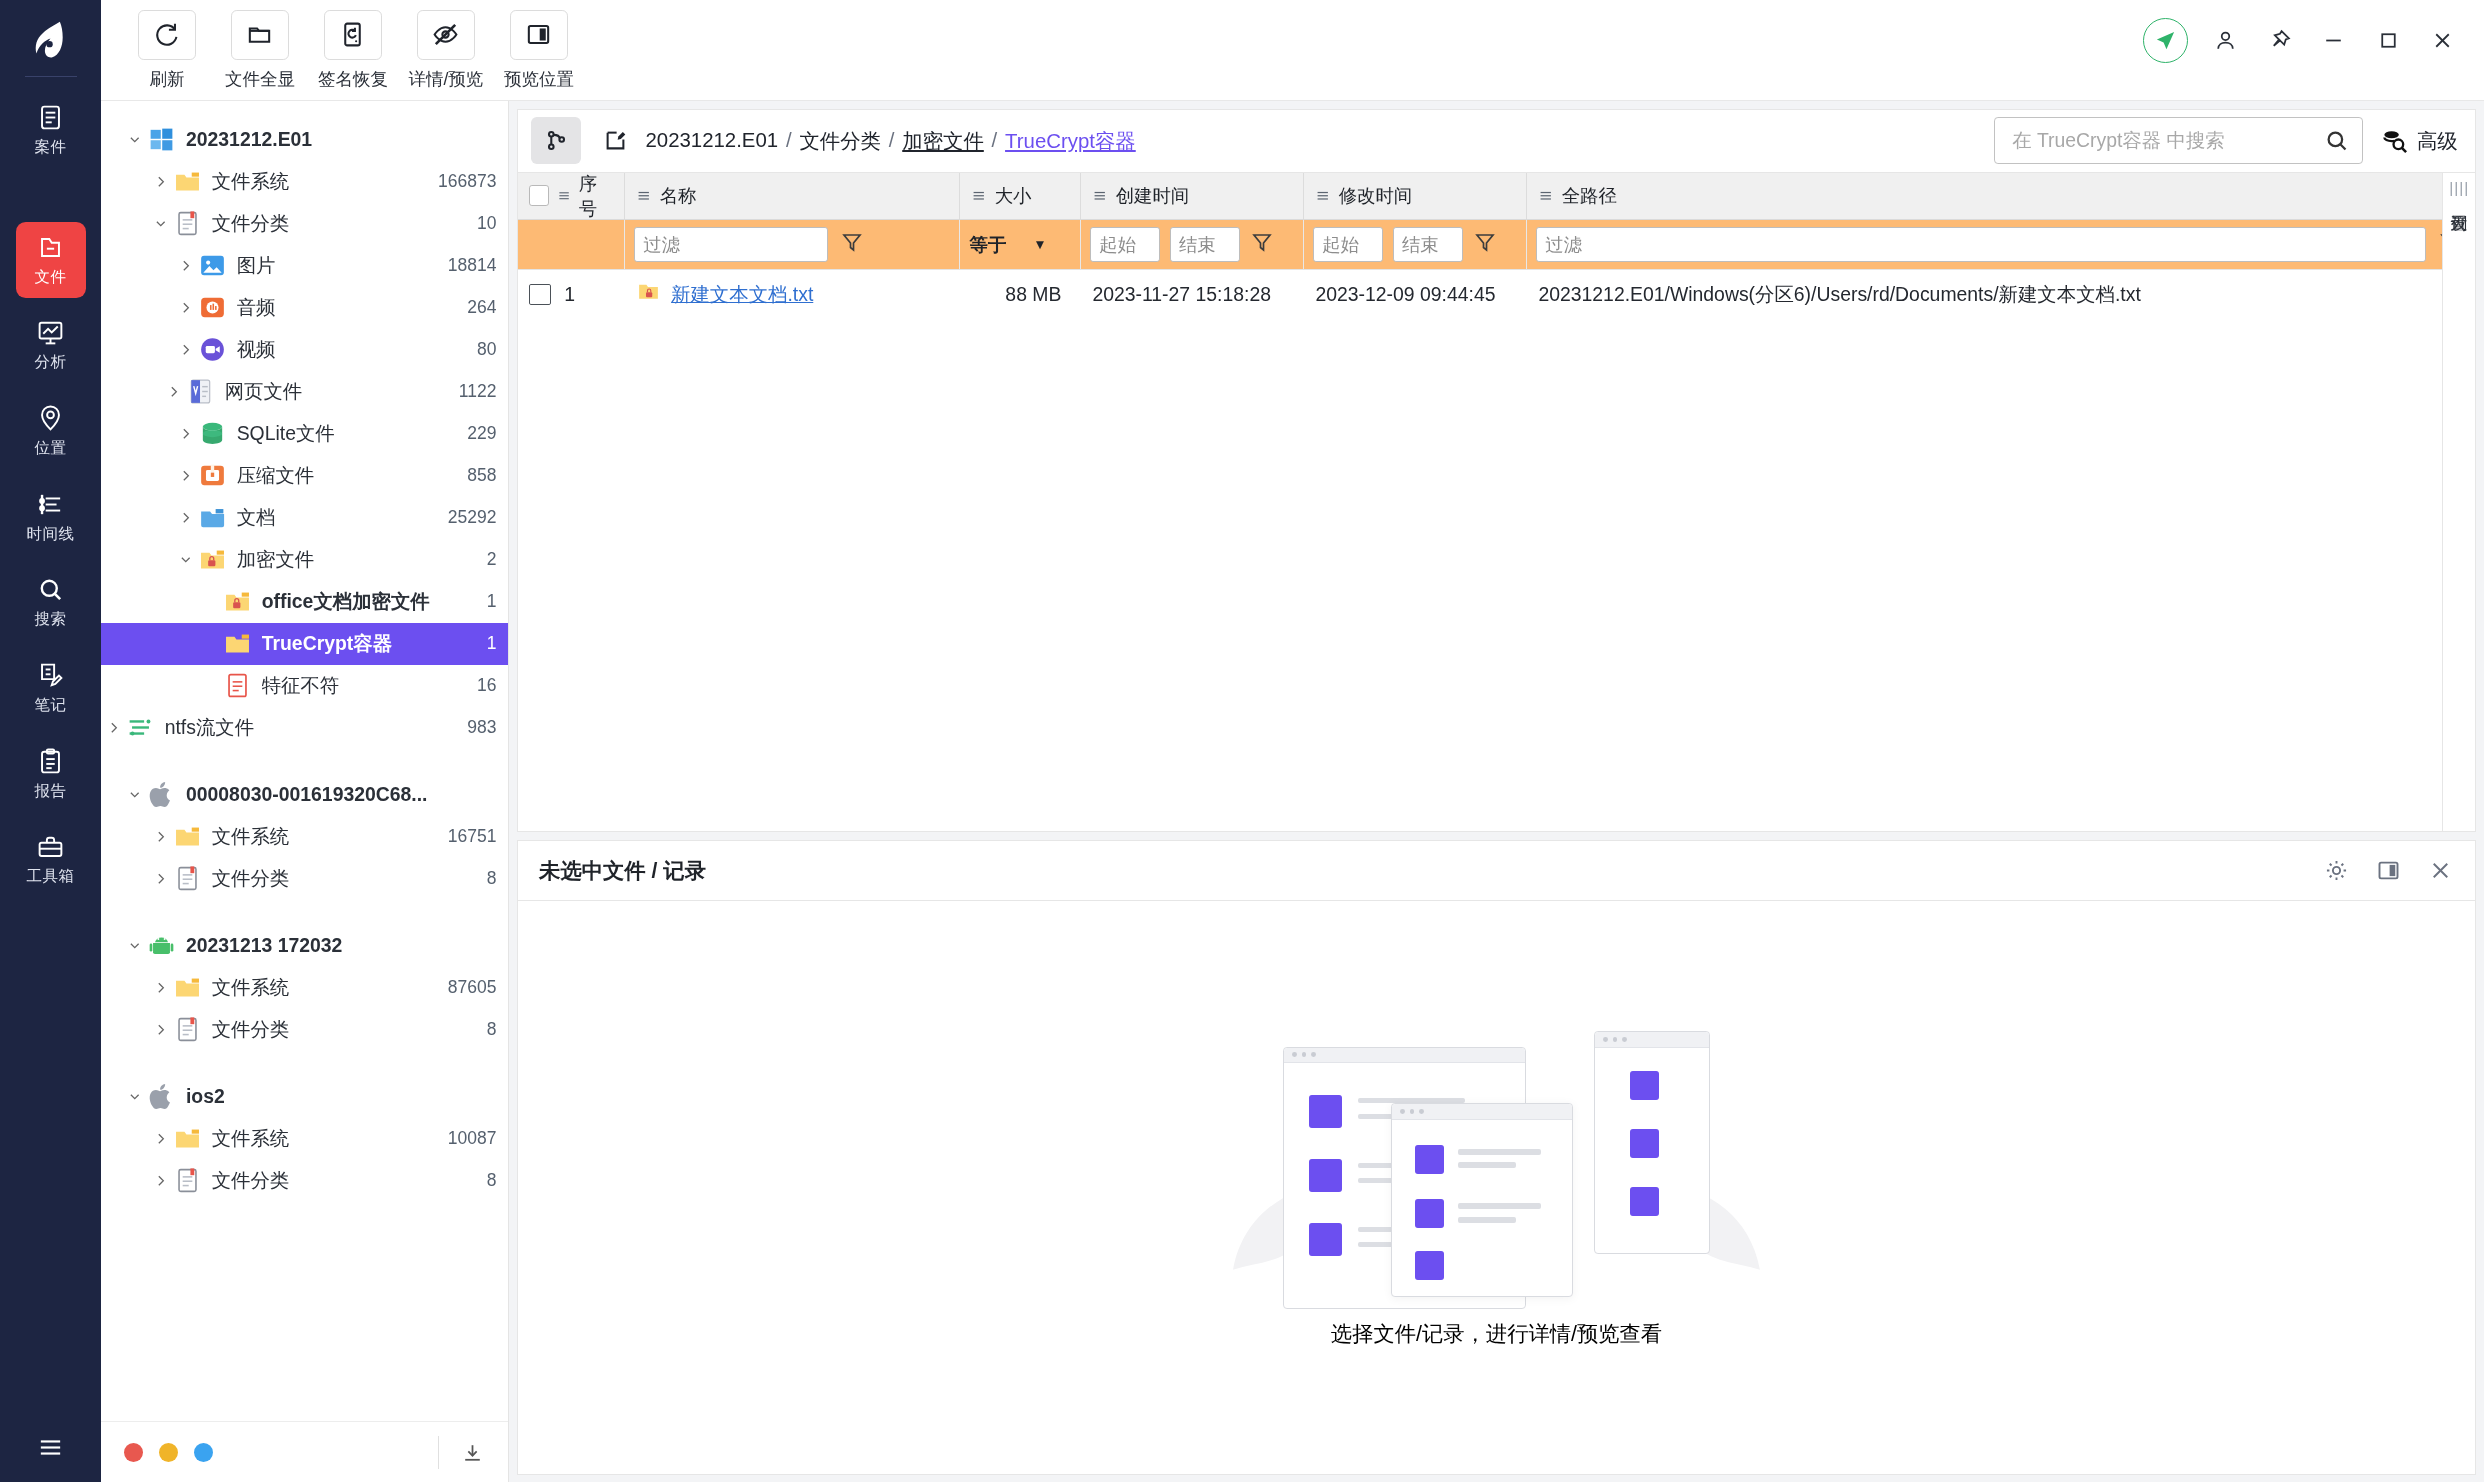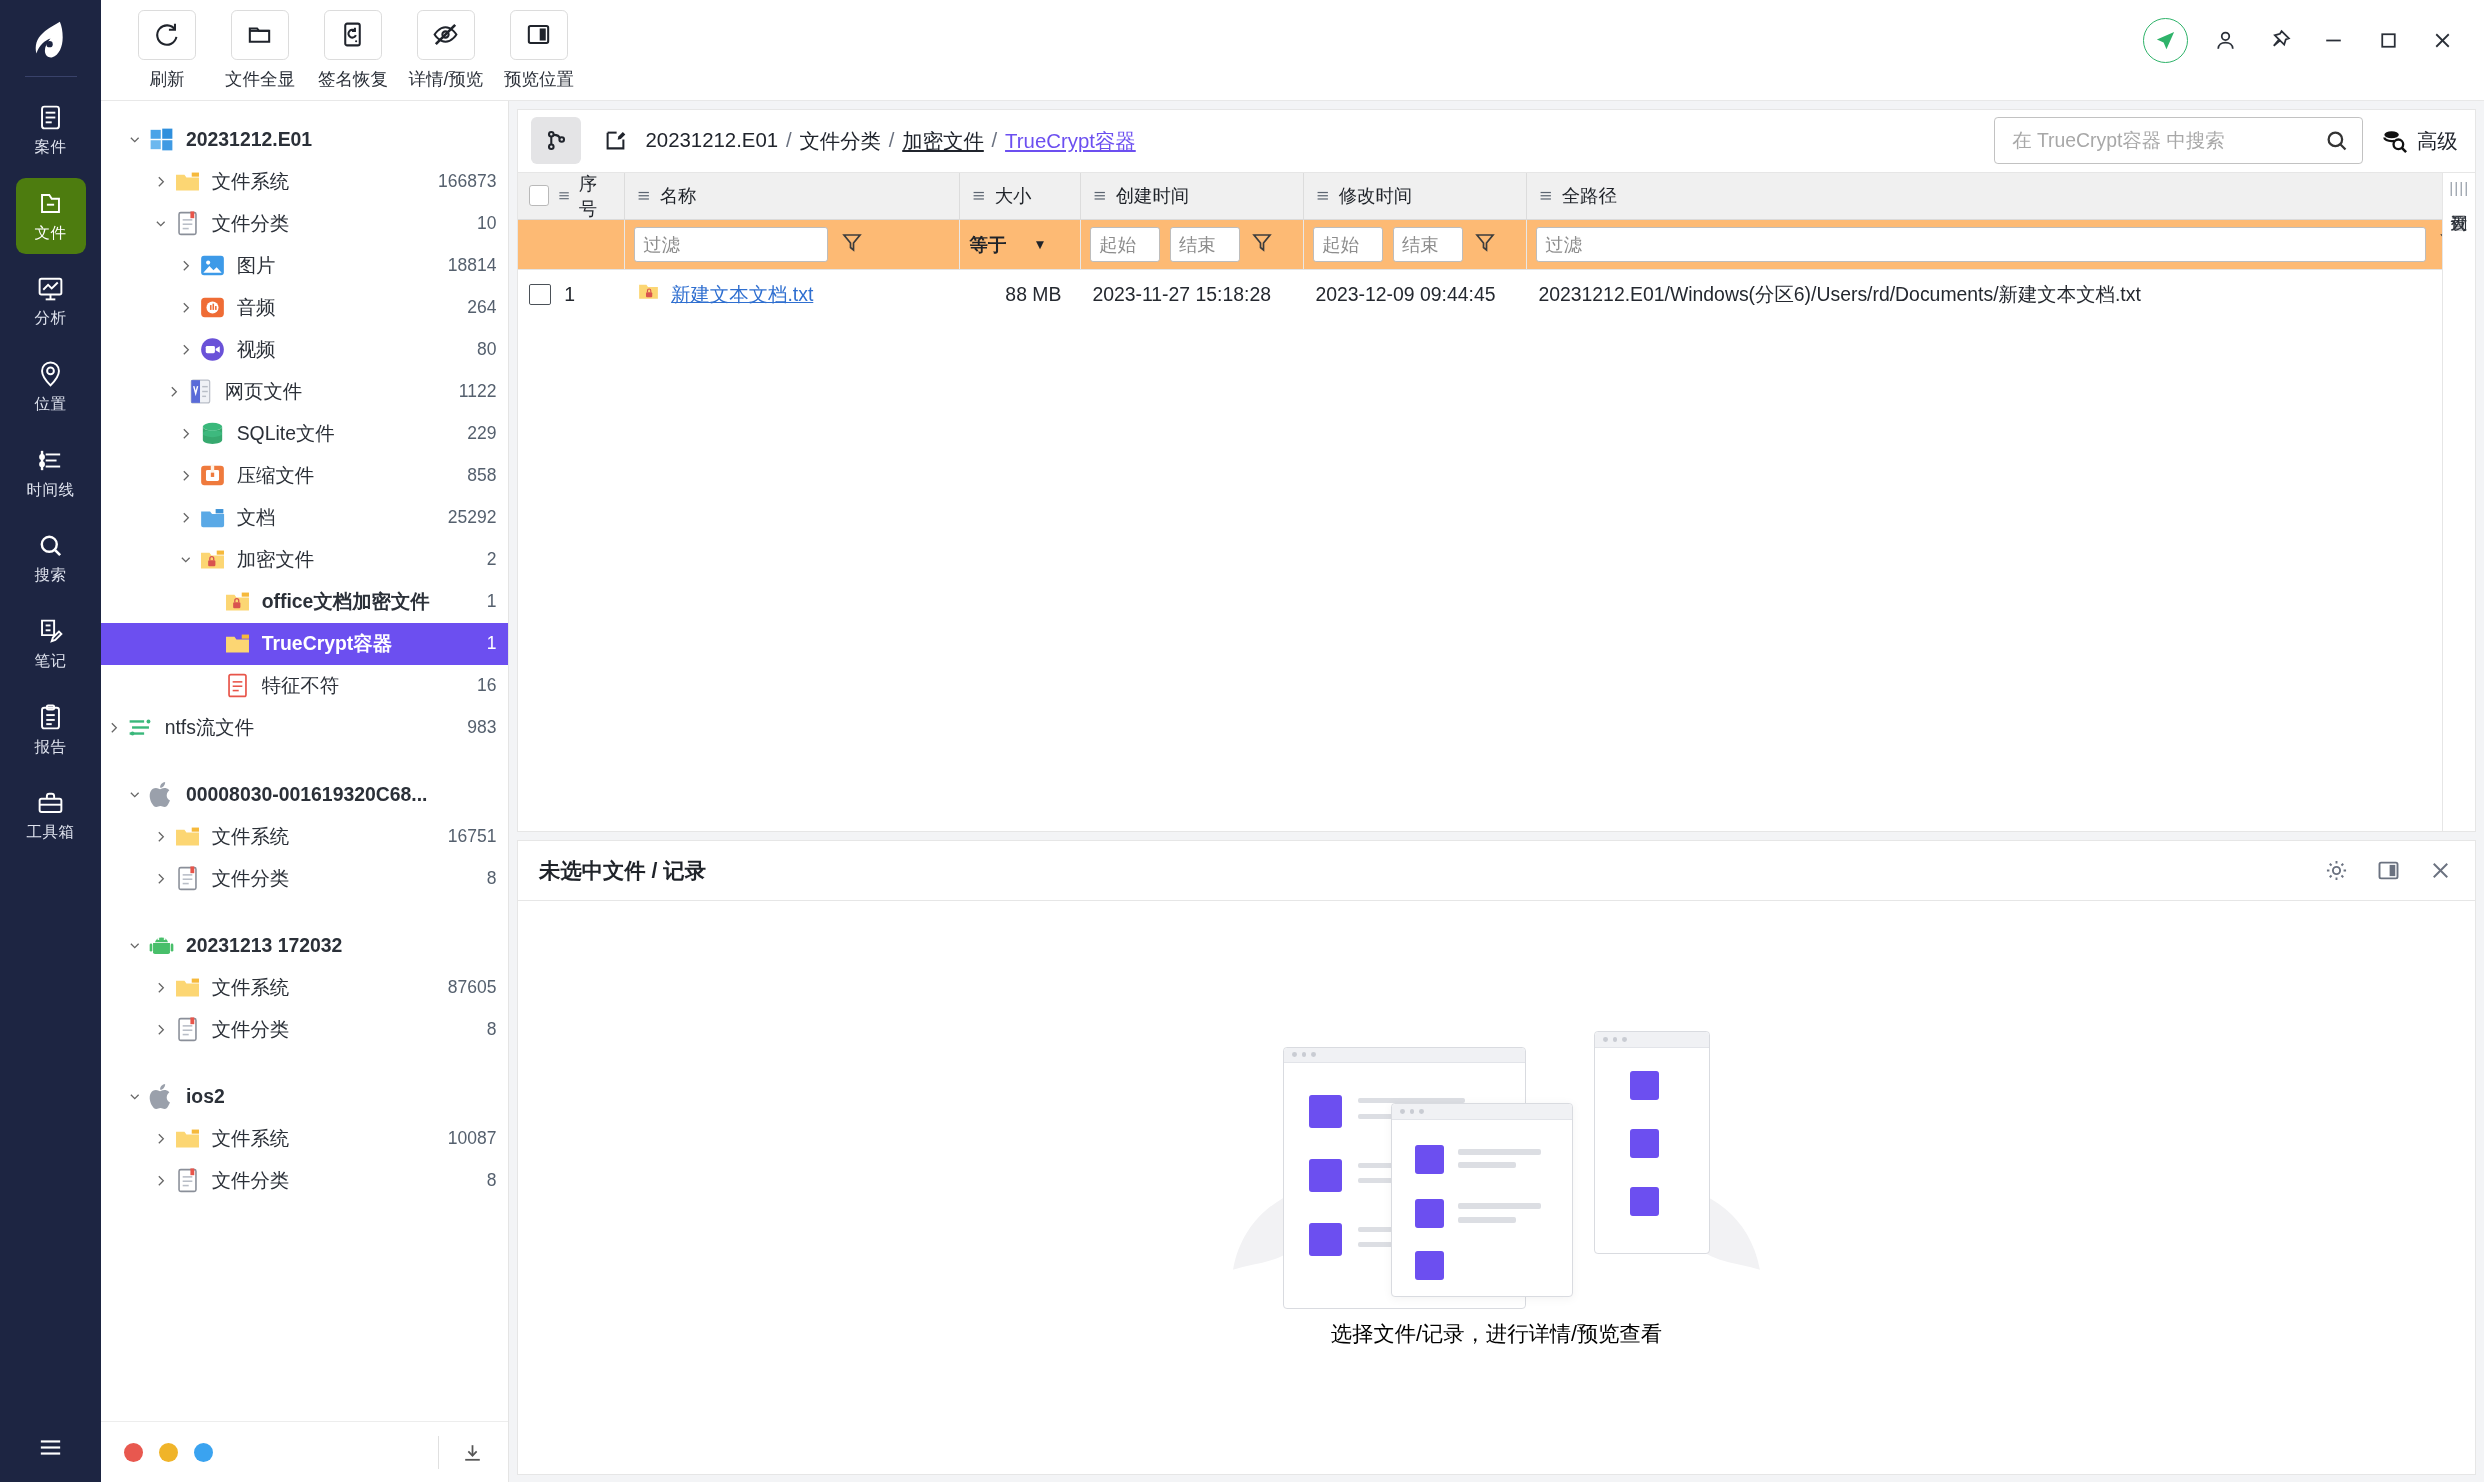--- a/index.html
+++ b/index.html
@@ -20,21 +20,21 @@
     flex: 0 0 101px; position: relative;
   }
   .rail-logo { width: 101px; height: 76px; display:flex; align-items:center; justify-content:center; }
   .rail-logo svg { width: 45px; height: 45px; }
   .rail-sep { width: 52px; height: 1px; background: #39426a; margin-bottom: 15.5px; }
   .rail-item {
     width: 70px; height: 76px; margin-bottom: 9.7px; border-radius: 9.7px;
     display:flex; flex-direction:column; align-items:center; justify-content:center;
     gap: 4.9px; cursor: pointer;
   }
-  .rail-item.active { background: #4d7c0f; }
+  .rail-item.active { background: #ef4444; margin-top: 44px; }
   .rail-item svg { width: 29px; height: 29px; stroke: #ffffff; fill: none; stroke-width: 1.6; }
   .rail-item .lbl { font-size: 15.5px; color: #dfe3ee; letter-spacing: 0.5px; }
   .rail-item.active .lbl { color: #ffffff; }
   .rail-bottom { position:absolute; bottom: 21.3px; left: 0; width:101px; display:flex; justify-content:center; }
   .rail-bottom svg { width: 29px; height: 29px; }
 
   
   .right { flex: 1 1 auto; display:flex; flex-direction:column; min-width:0; }
 
   

